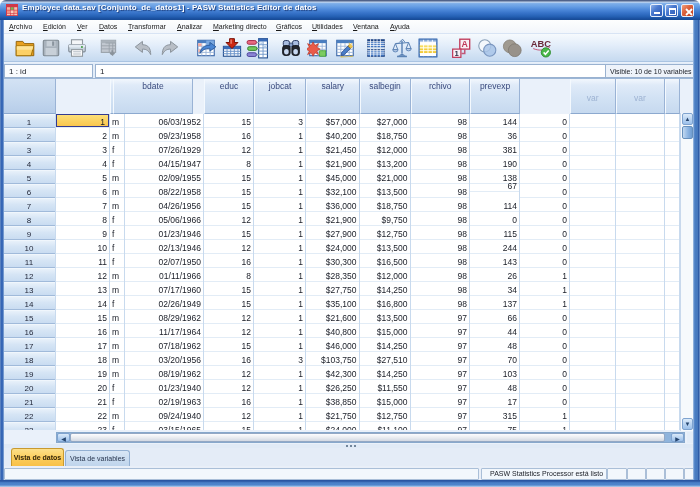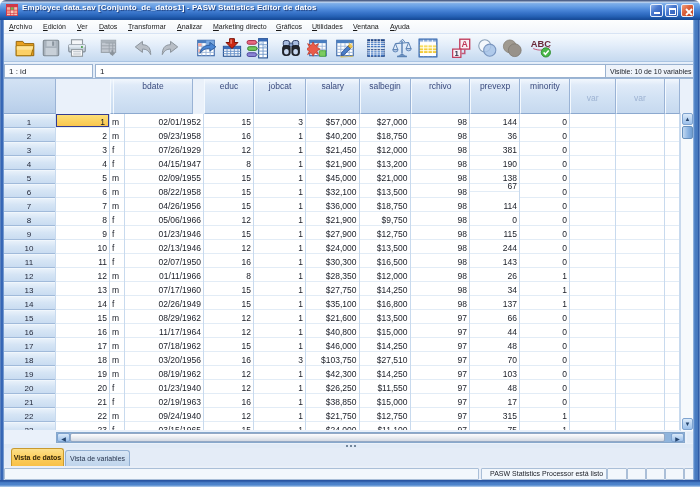--- a/index.html
+++ b/index.html
@@ -280,37 +280,34 @@
     </div>
     <div class="hc" style="left:306px;width:53.5px">
       <span class="hlab">salary</span>
     </div>
     <div class="hc" style="left:410.5px;width:59.5px">
       <span class="hlab">rchivo</span>
     </div>
     <div class="hc" style="left:470px;width:50px">
       <span class="hlab">prevexp</span>
     </div>
-    <div class="hc" style="left:520px;width:50px">
-      <span class="hlab">minority</span>
-    </div>
     <div class="hc" style="left:570px;width:45.5px">
       <span class="varlab">var</span>
     </div>
     <div class="hc" style="left:615.5px;width:49.0px">
       <span class="varlab">var</span>
     </div>
     <div class="hc" style="left:664.5px;width:15.5px"></div>
  <div class="dataclip">
    <div class="rh" style="left:0;top:0px;width:53px;height:14px">
         <span>1</span>
       </div>
       <div class="dc num" style="left:53px;top:0px;width:54px;height:14px">1</div>
       <div class="dc gen" style="left:107px;top:0px;width:15px;height:14px">m</div>
-      <div class="dc num" style="left:122px;top:0px;width:79px;height:14px">02/01/1952</div>
+      <div class="dc num" style="left:122px;top:0px;width:79px;height:14px">06/03/1952</div>
       <div class="dc num" style="left:201px;top:0px;width:50px;height:14px">15</div>
       <div class="dc num" style="left:251px;top:0px;width:52px;height:14px">3</div>
       <div class="dc num" style="left:303px;top:0px;width:53.5px;height:14px">$57,000</div>
       <div class="dc num" style="left:356.5px;top:0px;width:51.0px;height:14px">$27,000</div>
       <div class="dc num" style="left:407.5px;top:0px;width:59.5px;height:14px">98</div>
       <div class="dc num" style="left:467px;top:0px;width:50px;height:14px">144</div>
       <div class="dc num" style="left:517px;top:0px;width:50px;height:14px">0</div>
       <div class="dc" style="left:567px;top:0px;width:45.5px;height:14px"></div>
       <div class="dc" style="left:612.5px;top:0px;width:49.0px;height:14px"></div>
       <div class="dc" style="left:661.5px;top:0px;width:15.5px;height:14px"></div>

